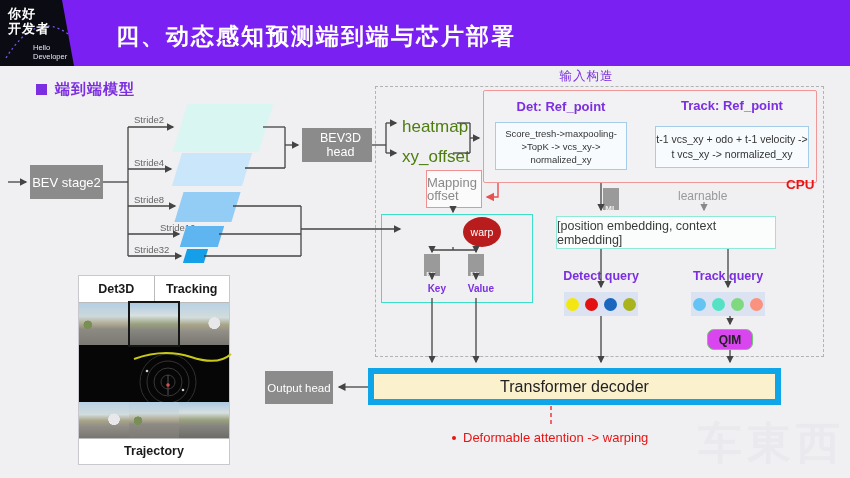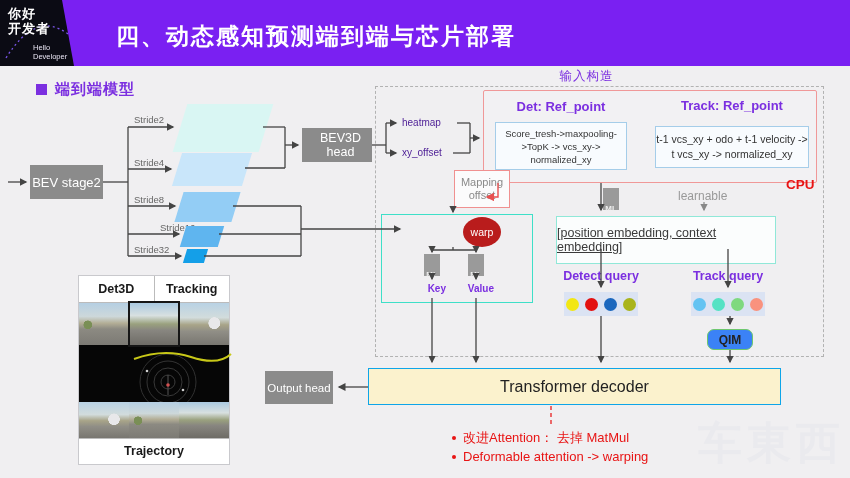--- a/index.html
+++ b/index.html
@@ -25,52 +25,52 @@
   
   #sec { position:absolute; left:36px; top:80px; display:flex; align-items:center; gap:8px; }
   #sec .sq { width:11px; height:11px; background:#7B2FE0; }
   #sec .t { color:#7B2FE0; font-size:15px; font-weight:bold; letter-spacing:1px; }
 
   
   .graybox { background:#8B8B8B; color:#FFF; display:flex; align-items:center;
              justify-content:center; text-align:center; }
   .plabel { font-size:9.5px; color:#666; }
   .para { transform:skewX(-17deg); }
-  .blk-label { font-size:10px; color:#4c1d95; }
+  .blk-label { font-size:17px; color:#4d7c0f; }
 
   .dashed-box { border:1px dashed #B2B2B2; }
   #construct-title { position:absolute; left:0; right:26px; top:-19px; text-align:center;
                      color:#7B2FE0; font-size:12.5px; letter-spacing:1px; }
 
   #refbox { border:1.5px solid #F09898; border-radius:2px; background:#F2F1F3; }
   .ref-title { color:#7B2FE0; font-size:13px; font-weight:bold; text-align:center; }
   .ref-detail { border:1px solid #A5CDE9; background:#F8FBFE; color:#333;
                 display:flex; align-items:center; justify-content:center; text-align:center; }
   #cpu { color:#E81414; font-size:13.5px; font-weight:bold; }
 
-  #mapping { border:1.5px solid #F09090; background:#FBFBFC; color:#8A8A8A; font-size:11px;
+  #mapping { border:1.5px solid #F09090; background:#FBFBFC; color:#8A8A8A; font-size:13px;
              line-height:13px; display:flex; align-items:center; justify-content:center;
-             text-align:center;margin-left:28px; }
+             text-align:left; }
   #tealbox { border:1.5px solid #3EDFC8; }
   #warp { background:#b91c1c; color:#FFF; border-radius:50%; font-size:10.5px; line-height:11px;
           display:flex; align-items:center; justify-content:center; text-align:right;
           word-break:break-all; padding:2px 7px;margin-left:29px; }
   .mlp { background:#9A9A9A; color:#EFEFEF; font-size:8px; font-weight:bold; line-height:9px;
          text-align:center; word-break:break-all; padding-top:16px; }
   .kv { color:#7B2FE0; font-size:10px; font-weight:bold; text-align:right; }
   #learnable { color:#999; font-size:12px; }
   #embed { border:1.5px solid #90E8D8; background:#FBFDFD; color:#3A3A3A; font-size:12.5px;
            display:flex; align-items:center; justify-content:center; }
   .qlabel { color:#7B2FE0; font-size:12.5px; font-weight:bold; text-align:center; }
   .tokens { background:#DBE3F3; display:flex; align-items:center; justify-content:center; gap:6px; }
   .dot { width:13px; height:13px; border-radius:50%; }
-  #qim { border:1.8px solid #6EC86E; border-radius:7px; background:#3b82f6; color:#222;
+  #qim { border:1.8px solid #6EC86E; border-radius:7px; background:#d946ef; color:#222;
          font-size:12px; font-weight:600; display:flex; align-items:center; justify-content:center; }
 
-  #decoder { background:#FBF2CD; border:1px solid #0ea5e9; color:#222; font-size:16px;
+  #decoder { background:#FBF2CD; border:6px solid #0ea5e9; color:#222; font-size:16px;
              display:flex; align-items:center; justify-content:center; }
   #outhead { font-size:11.5px; }
 
   .note { display:flex; align-items:flex-start; gap:7px; color:#E81414; font-size:13px;
           line-height:19px; }
   .note .nb { width:4px; height:4px; border-radius:50%; background:#E81414; margin-top:8px; flex:none; }
 
   
   #panel { background:#FFF; border:1px solid #C9C9CD; display:flex; flex-direction:column; }
   .prow { display:flex; }
@@ -154,21 +154,21 @@
 
   <div class="abs" id="tealbox" style="left:381px;top:214px;width:152px;height:89px;"></div>
   <div class="abs" id="warp" style="left:434px;top:217px;width:38px;height:30px;">warp</div>
   <div class="abs mlp" style="left:424px;top:254px;width:16px;height:22px;">MLP</div>
   <div class="abs mlp" style="left:468px;top:254px;width:16px;height:22px;">MLP</div>
   <div class="abs kv" style="left:418px;top:283px;width:28px;">Key</div>
   <div class="abs kv" style="left:458px;top:283px;width:36px;">Value</div>
 
   <div class="abs mlp" style="left:603px;top:188px;width:16px;height:22px;">MLP</div>
   <div class="abs" id="learnable" style="left:678px;top:189px;">learnable</div>
-  <div class="abs" id="embed" style="left:556px;top:216px;width:220px;height:48px;text-decoration:underline;">[position embedding, context embedding]</div>
+  <div class="abs" id="embed" style="left:556px;top:216px;width:220px;height:33px;">[position embedding, context embedding]</div>
 
   <div class="abs qlabel" style="left:556px;top:269px;width:90px;">Detect query</div>
   <div class="abs qlabel" style="left:683px;top:269px;width:90px;">Track query</div>
 
   <div class="abs tokens" style="left:564px;top:292px;width:74px;height:24px;">
     <div class="dot" style="background-color: rgb(242, 231, 19);"></div>
     <div class="dot" style="background-color: rgb(227, 17, 17);"></div>
     <div class="dot" style="background-color: rgb(27, 103, 190);"></div>
     <div class="dot" style="background-color: rgb(169, 180, 28);"></div>
   </div>
@@ -178,24 +178,20 @@
     <div class="dot" style="background-color: rgb(127, 217, 127);"></div>
     <div class="dot" style="background-color: rgb(249, 146, 126);"></div>
   </div>
 
   <div class="abs" id="qim" style="left:707px;top:329px;width:46px;height:21px;">QIM</div>
 
   <div class="abs" id="decoder" style="left:368px;top:368px;width:413px;height:37px;">Transformer decoder</div>
   <div class="abs graybox" id="outhead" style="left:265px;top:371px;width:68px;height:33px;">Output head</div>
 
   <div class="abs" style="left:452px;top:428px;width:330px;">
-    <div class="note">
-      <div class="nb"></div>
-      <div>改进Attention： 去掉 MatMul</div>
-    </div>
     <div class="note">
       <div class="nb"></div>
       <div>Deformable attention -&gt;  warping</div>
     </div>
   </div>
 
   <div class="abs" id="panel" style="left:78px;top:275px;width:152px;height:190px;">
     <div class="prow hd">
       <div class="pcell">Det3D</div>
       <div class="pcell">Tracking</div>

